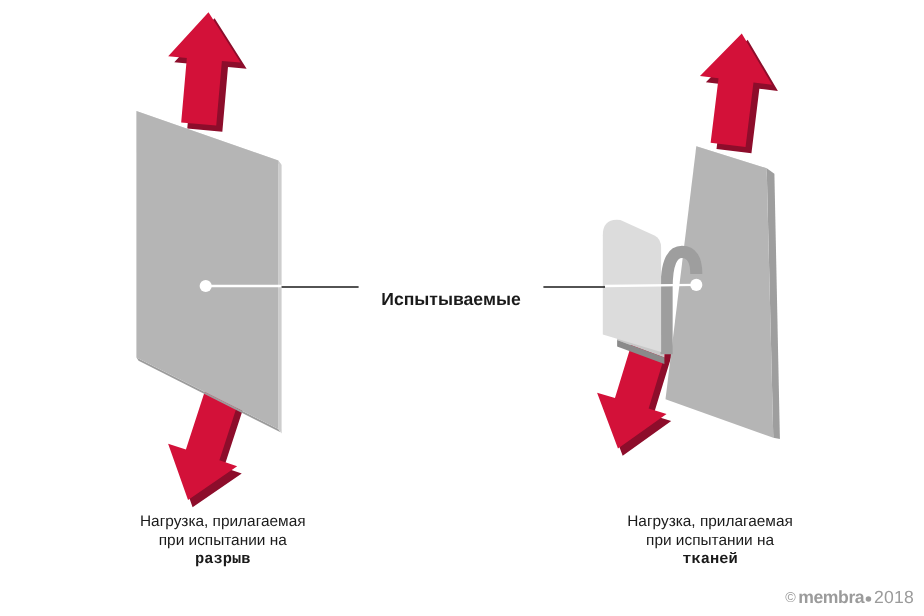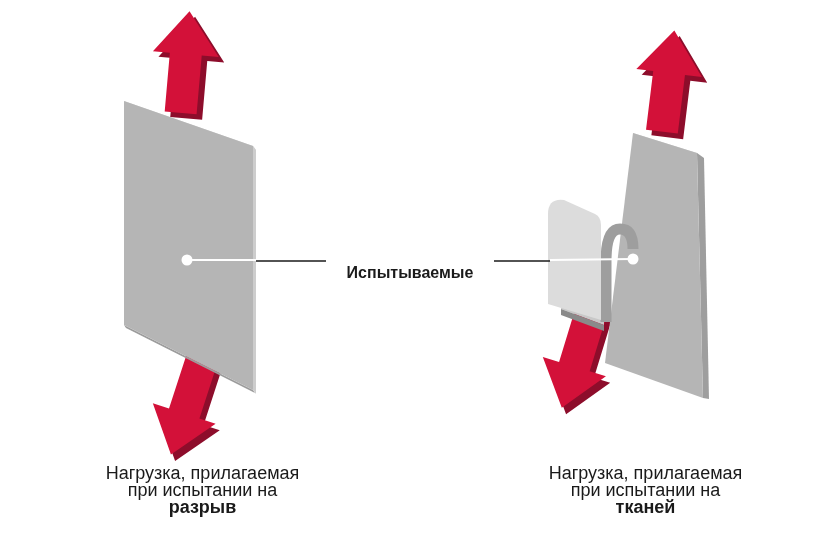--- a/index.html
+++ b/index.html
@@ -29,26 +29,26 @@
   .lead-dot{fill:#ffffff;}
 
   .center-label{
     position:absolute;left:322px;top:236px;width:176px;
     text-align:center;font-size:16px;line-height:25px;font-weight:bold;margin-top:24px;
   }
   .center-label span{display:block;}
 
   .caption{
     position:absolute;top:465px;width:195px;text-align:center;
-    font-size:18px;line-height:17px;
+    font-size:14px;line-height:17px;
   }
   .caption-left{left:105px;}
   .caption-right{left:548px;}
   .caption span{display:block;}
-  .caption b{font-weight:bold;}
+  .caption b{font-weight:bold;font-family:Liberation Mono, monospace;}
 
   .watermark{
     position:absolute;top:535px;right:9px;
     color:var(--watermark-gray,#9b9b9b);
     font-size:16px;letter-spacing:0.2px;white-space:nowrap;
   }
   .watermark .sym{font-size:13px;vertical-align:1px;margin-right:2px;}
   .watermark .brand{font-weight:bold;letter-spacing:-0.4px;}
   .watermark .dot{
     display:inline-block;width:5px;height:5px;border-radius:50%;
@@ -114,14 +114,17 @@
   <div class="caption caption-left">
     <span>Нагрузка, прилагаемая</span>
     <span><span>при испытании на</span> <b>разрыв</b></span>
   </div>
 
   <div class="caption caption-right">
     <span>Нагрузка, прилагаемая</span>
     <span><span>при испытании на</span> <b>тканей</b></span>
   </div>
 
+  <div class="watermark">
+    <span class="sym">©</span><span class="brand">membra</span><span class="dot"></span><span class="year">2018</span>
+  </div>
 
 </div>
 
 </body></html>

